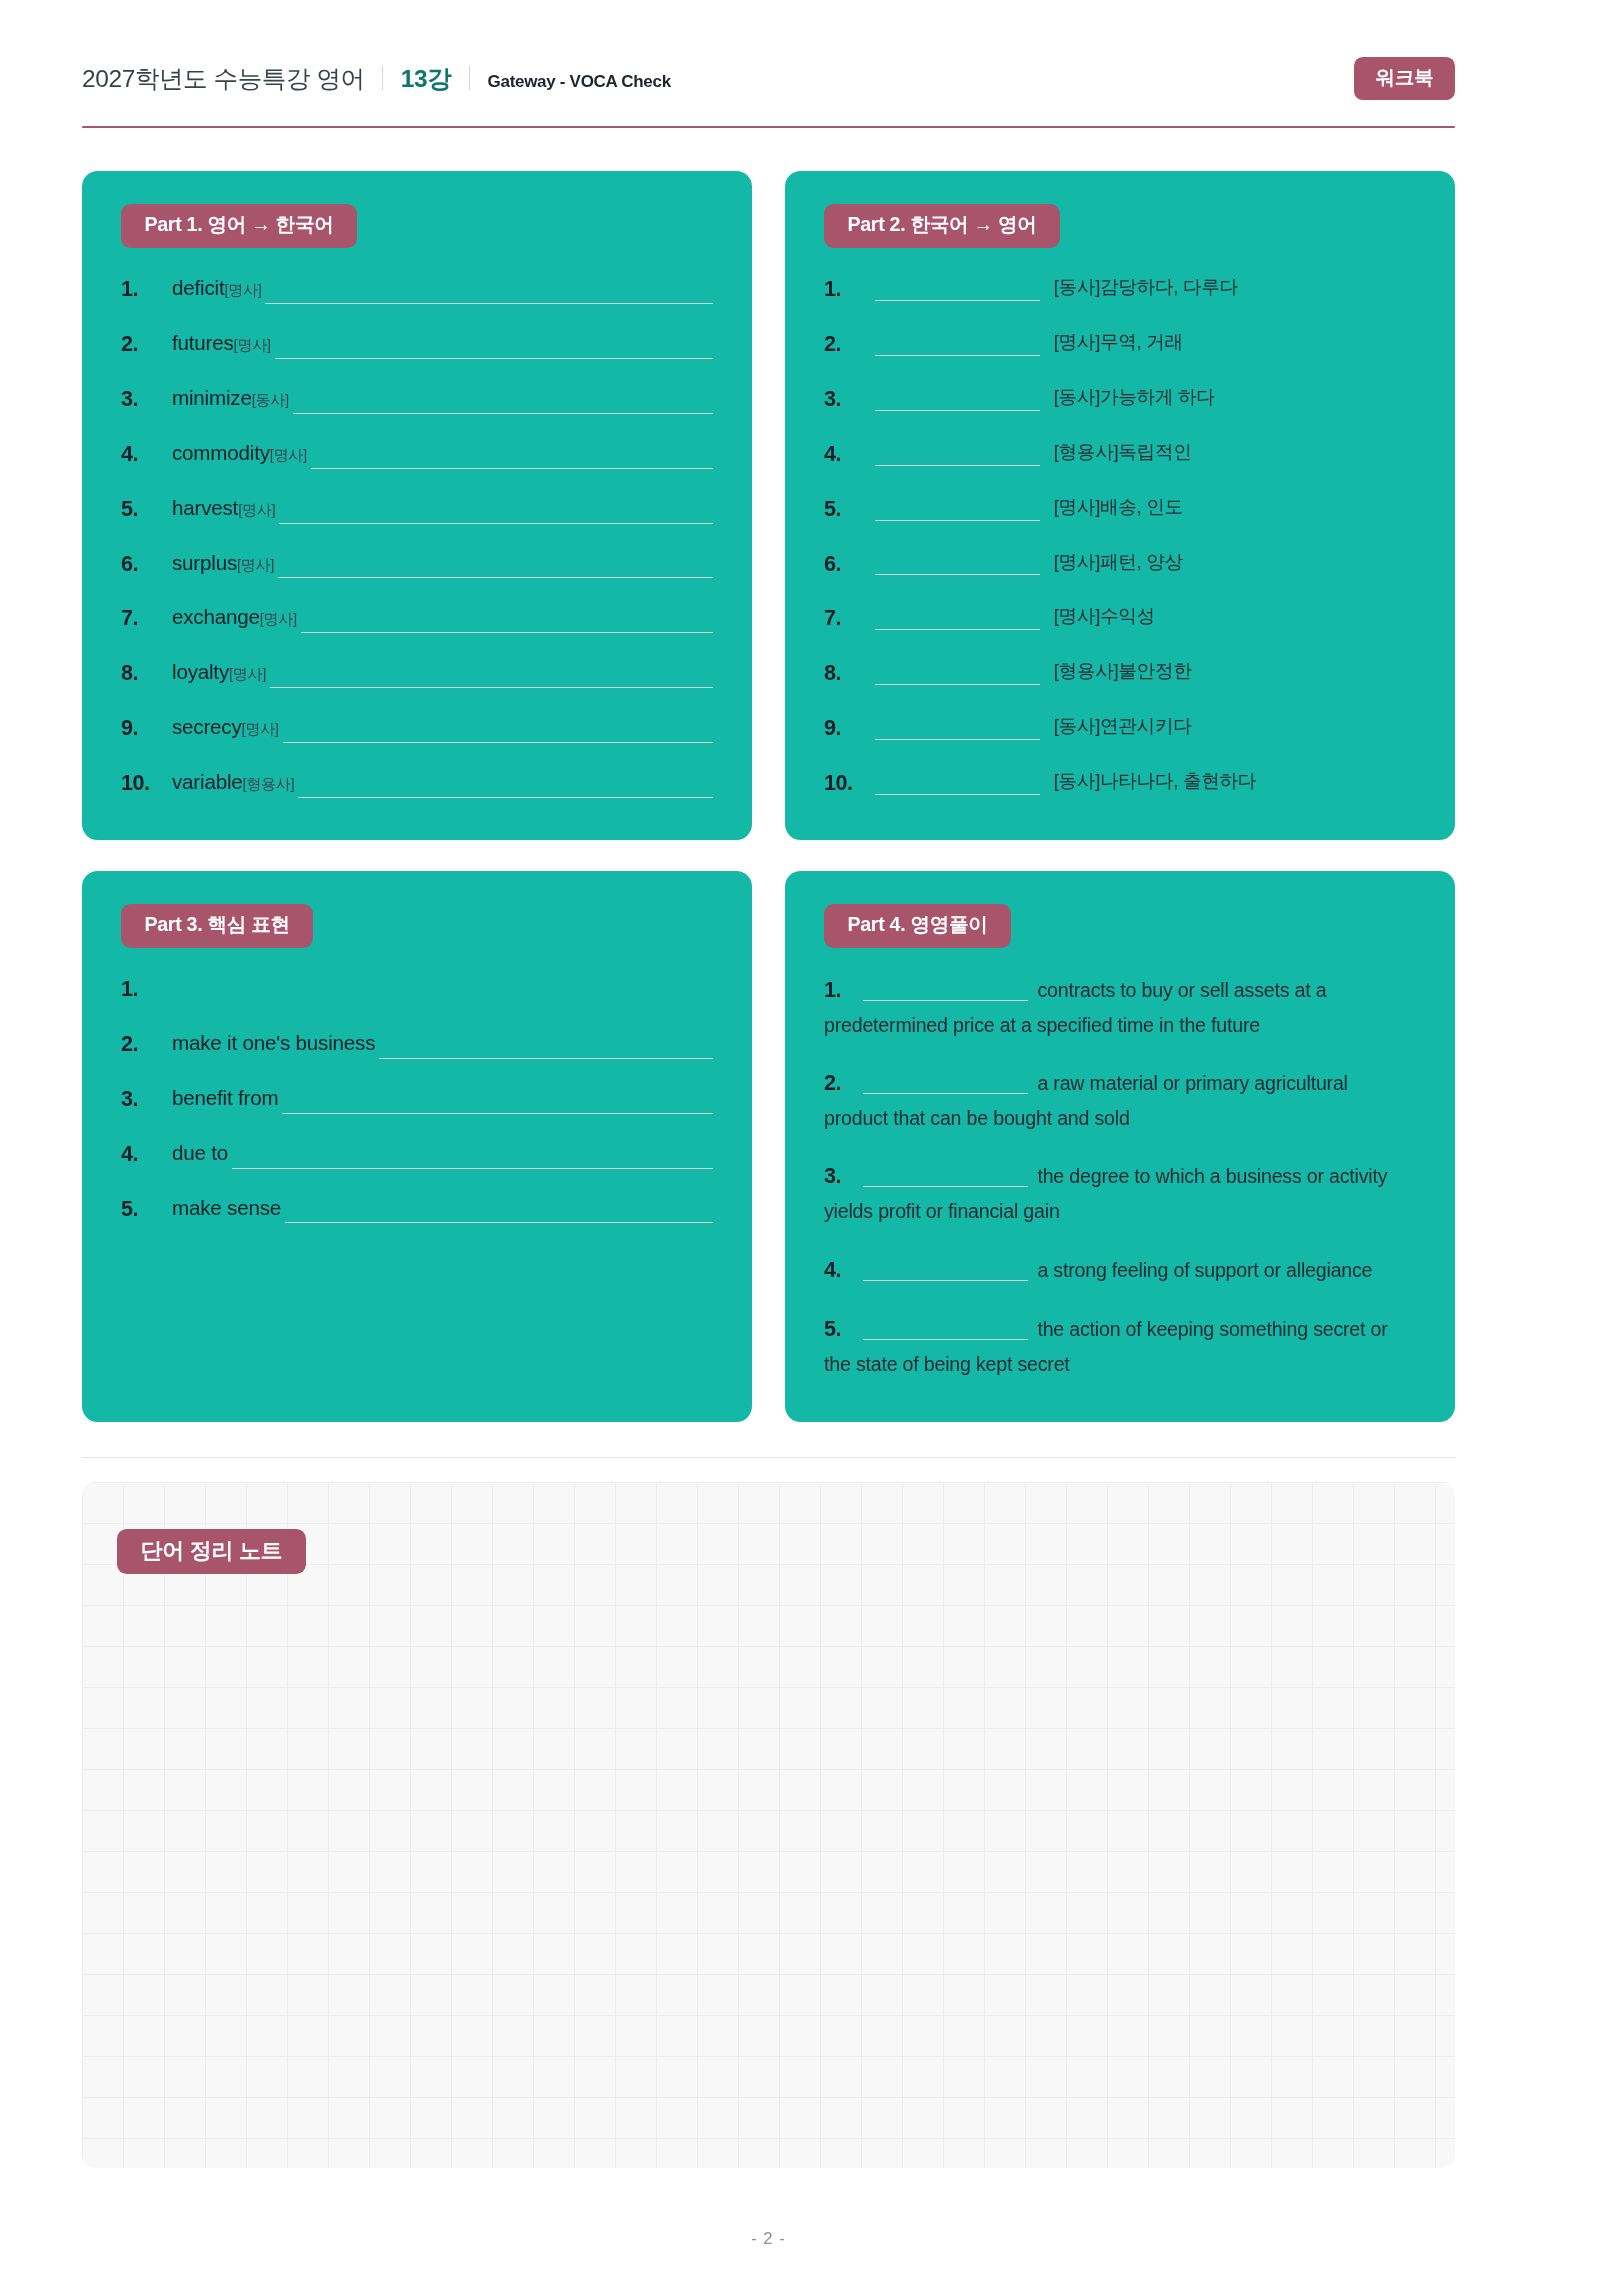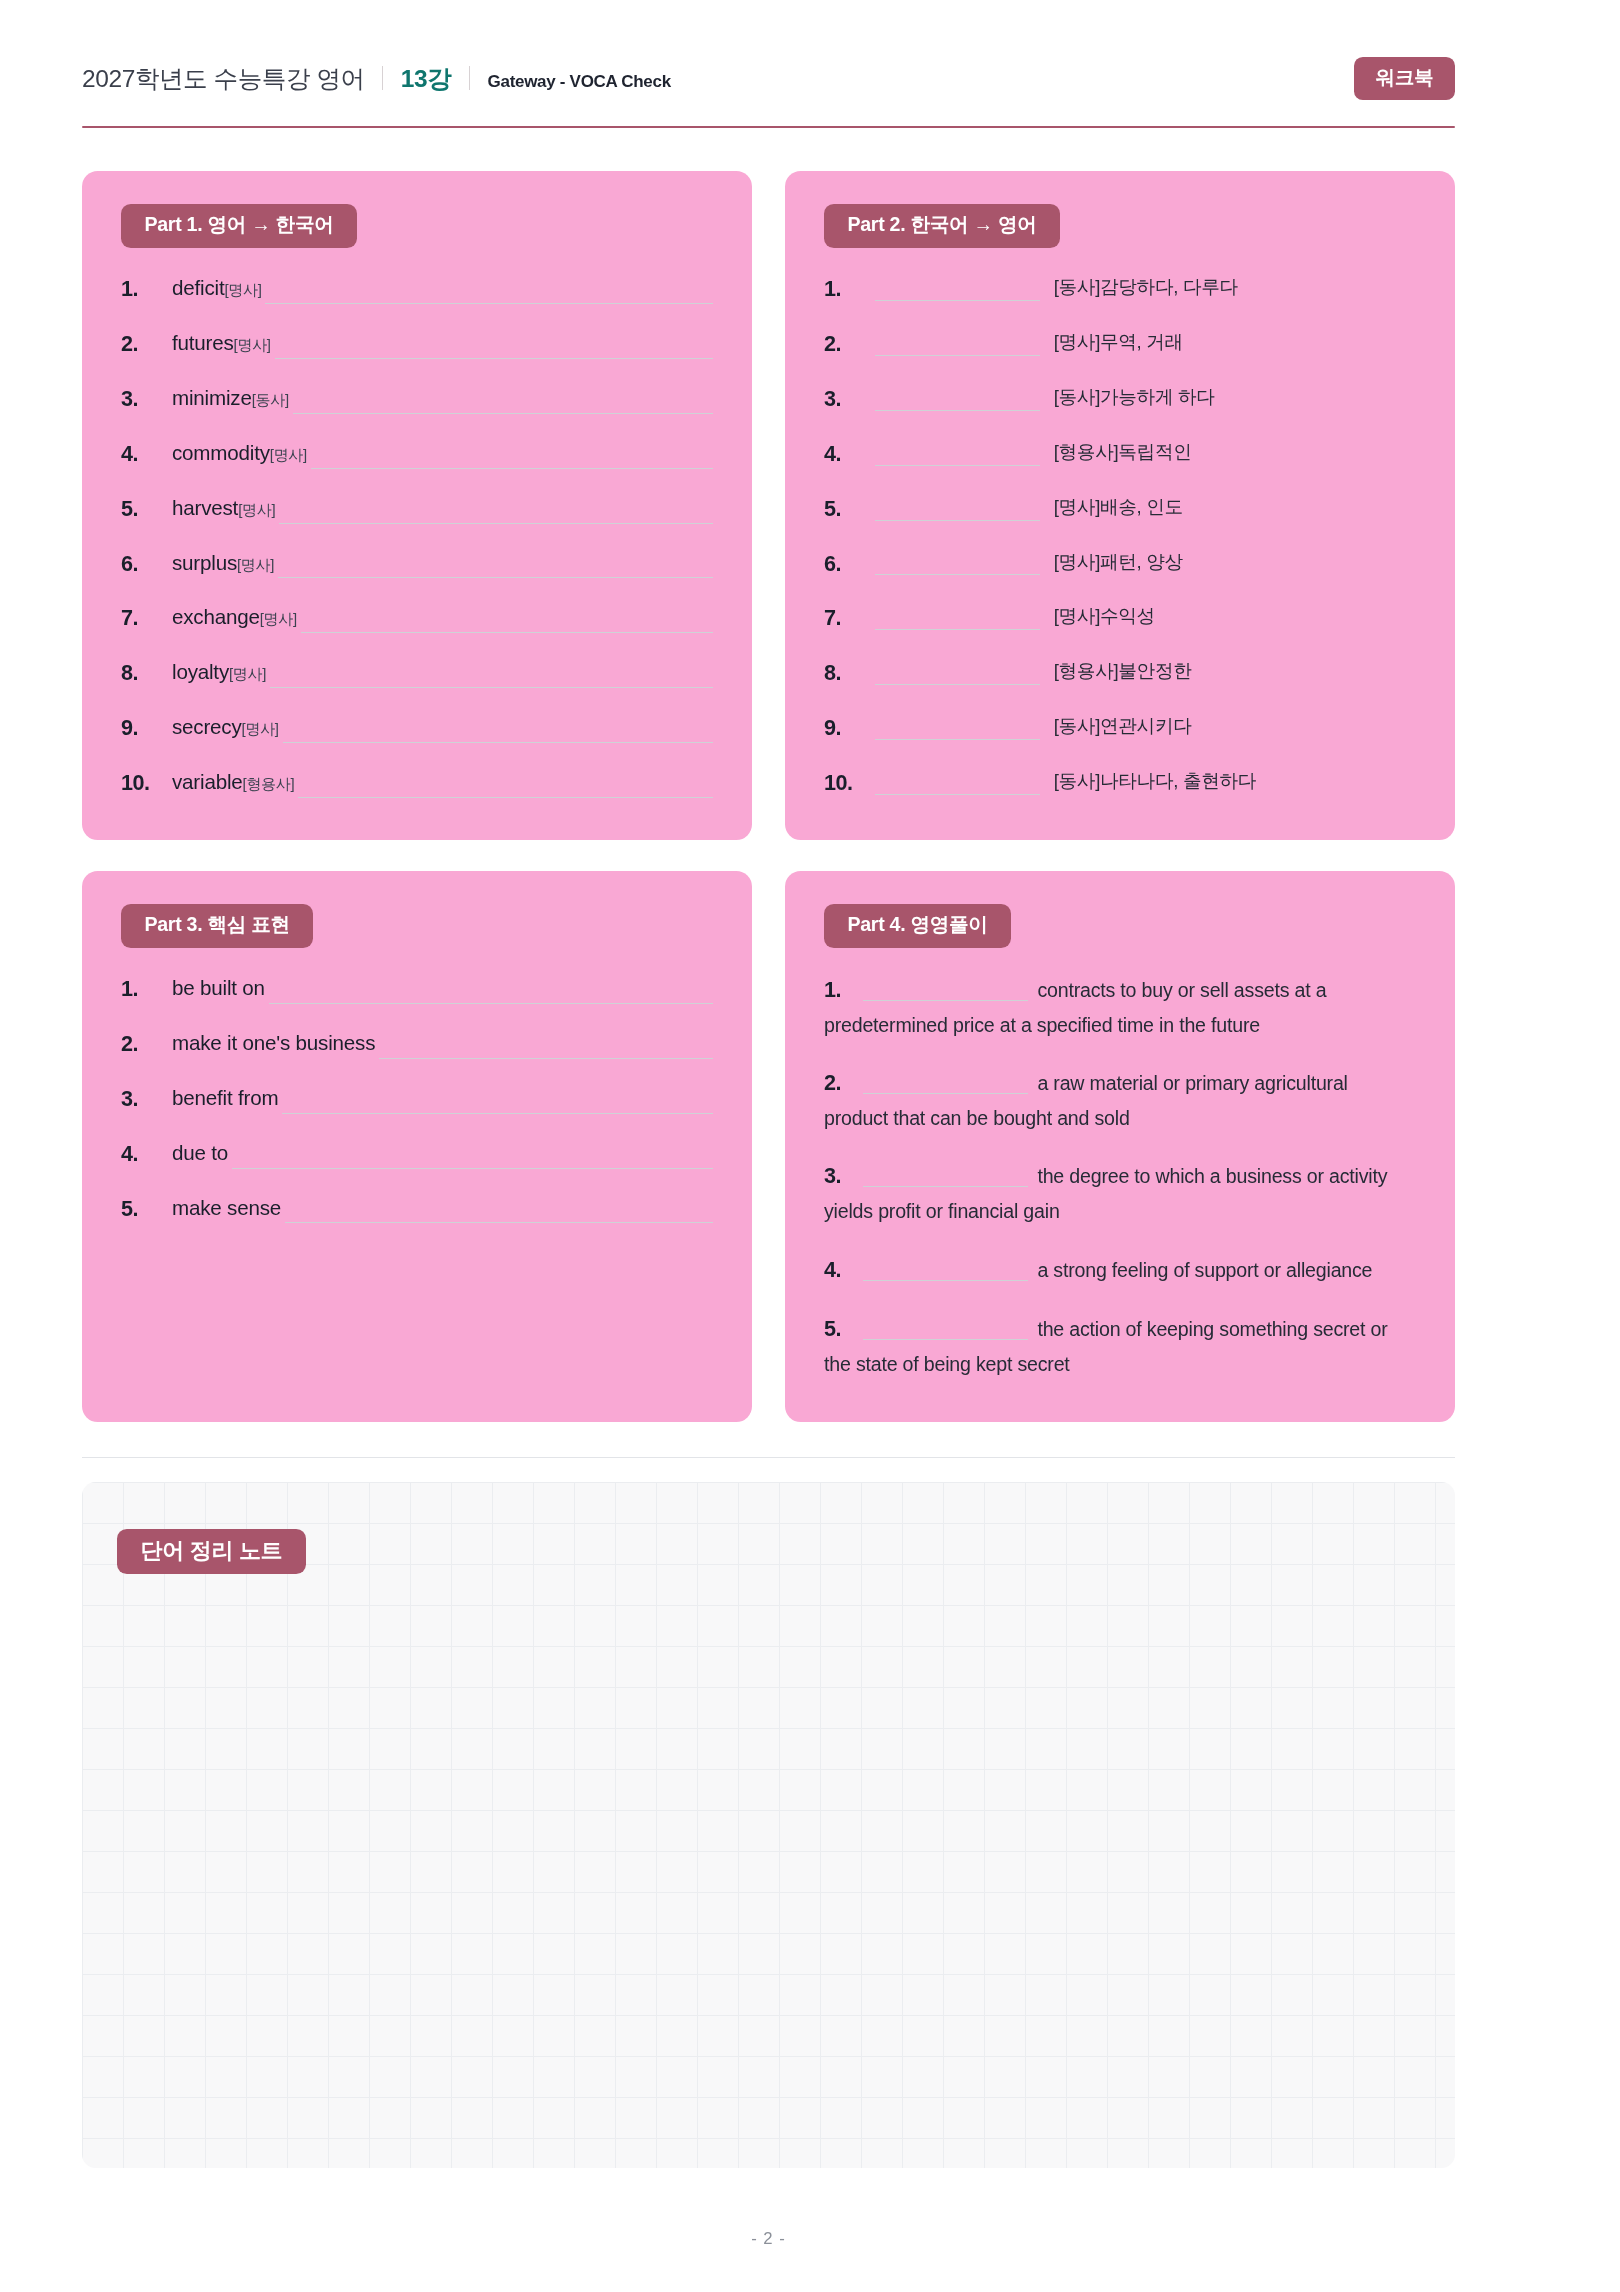--- a/index.html
+++ b/index.html
@@ -80,21 +80,21 @@
   }
 
   
   .cards {
     margin-top: 43px;
     display: grid;
     grid-template-columns: 1fr 1fr;
     gap: 31px 33px;
   }
   .card {
-    background: #f9a8d4;
+    background: #14b8a6;
     border-radius: 15.7px;
     padding: 33px 39px 41px;
   }
   .part-badge {
     display: inline-block;
     background: #a8556b;
     color: #ffffff;
     font-size: 19.6px;
     font-weight: bold;
     padding: 10.8px 23.5px 12.7px;
@@ -415,24 +415,20 @@
           </span>
         </div>
       </div>
     </div>
 
     <div class="card">
       <div class="part-badge">Part 3. 핵심 표현</div>
       <div class="q-list">
         <div class="q-row">
           <span class="q-num">1.</span>
-          <span class="q-body">
-            <span class="term">be built on</span>
-            <span class="blank-grow"></span>
-          </span>
         </div>
         <div class="q-row">
           <span class="q-num">2.</span>
           <span class="q-body">
             <span class="term">make it one's business</span>
             <span class="blank-grow"></span>
           </span>
         </div>
         <div class="q-row">
           <span class="q-num">3.</span>

